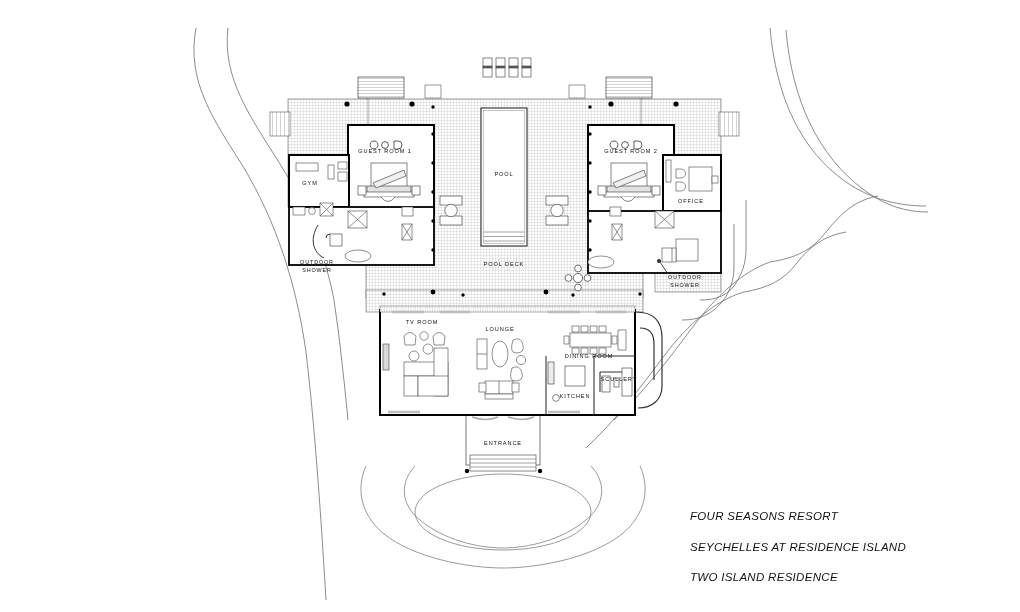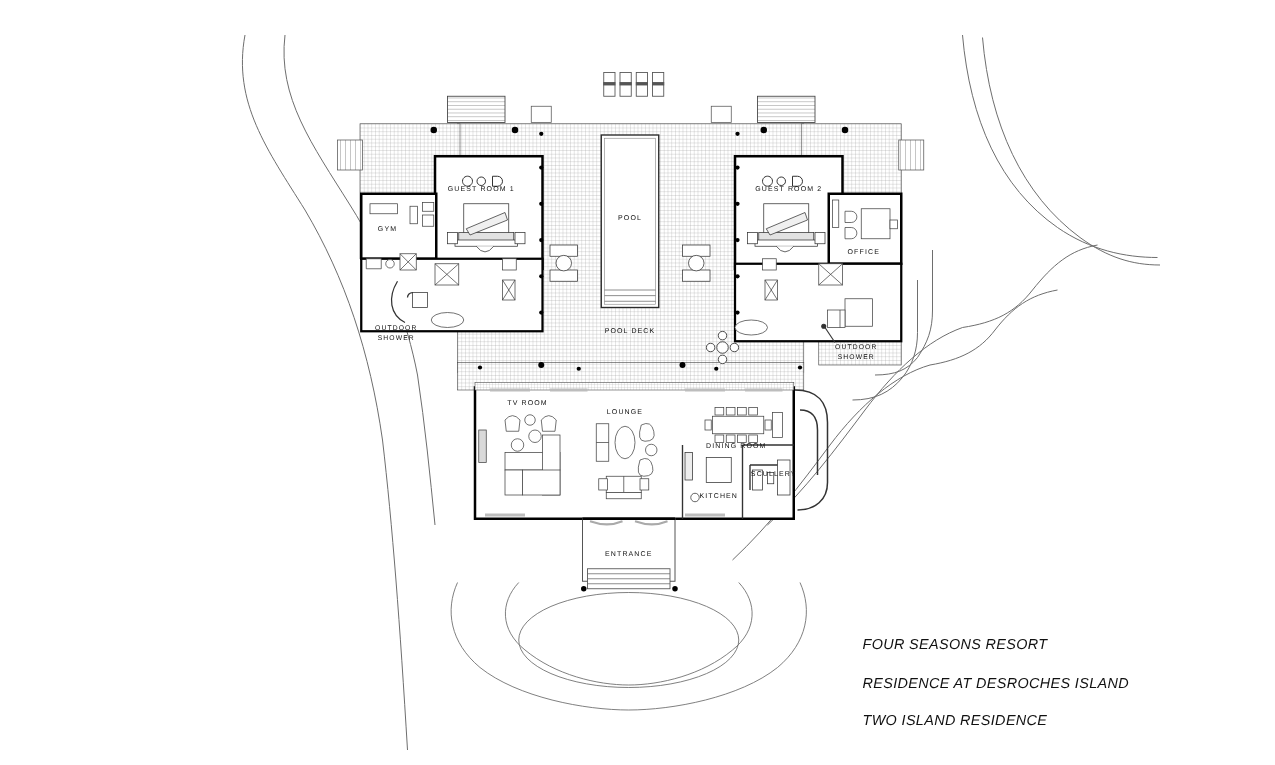--- a/index.html
+++ b/index.html
@@ -324,16 +324,16 @@
         <text x="500" y="331" font-size="5.6" text-anchor="middle">LOUNGE</text>
         <text x="589" y="358" font-size="5.6" text-anchor="middle">DINING ROOM</text>
         <text x="619" y="381" font-size="5.6" text-anchor="middle">SCULLERY</text>
         <text x="575" y="398" font-size="5.6" text-anchor="middle">KITCHEN</text>
         <text x="503" y="445" font-size="5.6" text-anchor="middle">ENTRANCE</text>
       </g>
   </svg>
 
   <div class="ttl">
     <div>FOUR SEASONS RESORT</div>
-    <div>RESIDENCE AT DESROCHES ISLAND</div>
+    <div>SEYCHELLES AT RESIDENCE ISLAND</div>
     <div>TWO ISLAND RESIDENCE</div>
   </div>
 </div>
 
 </body></html>

